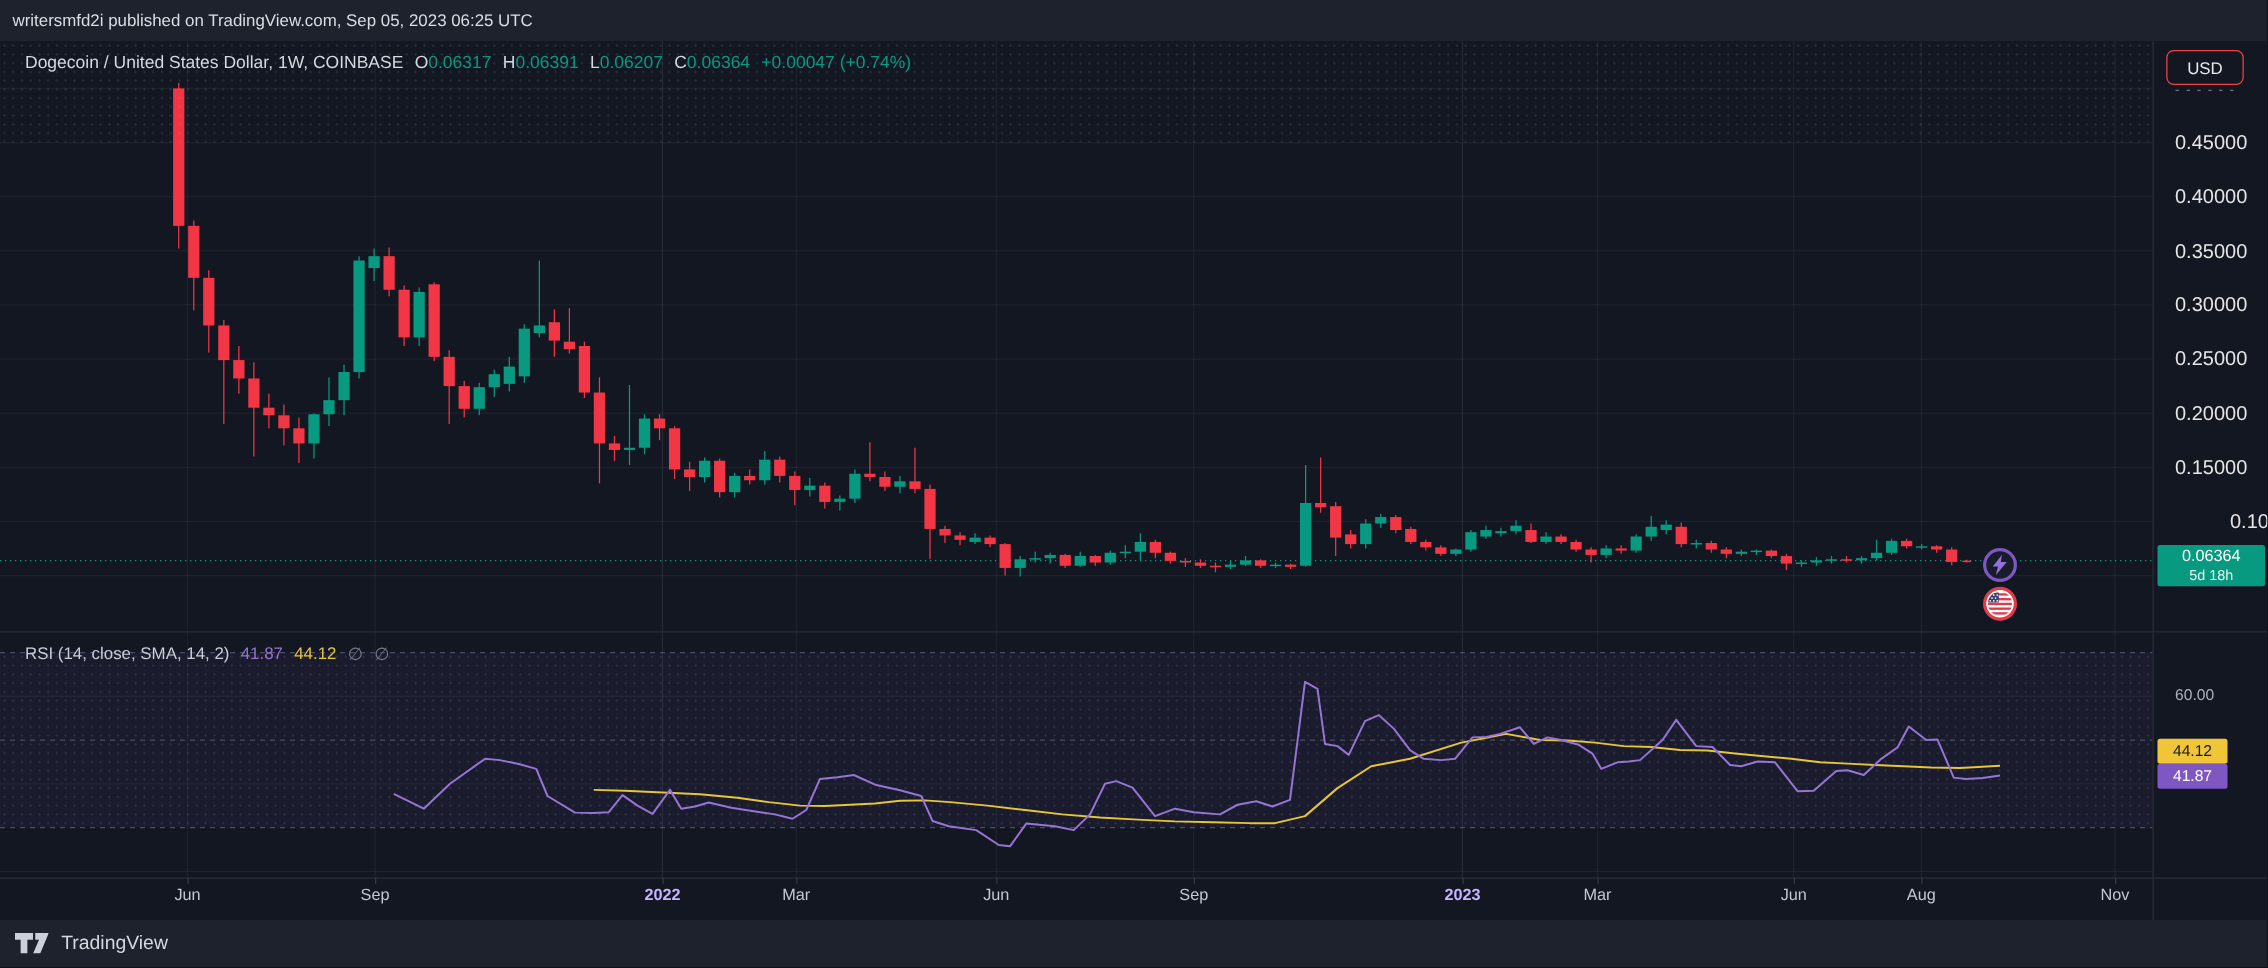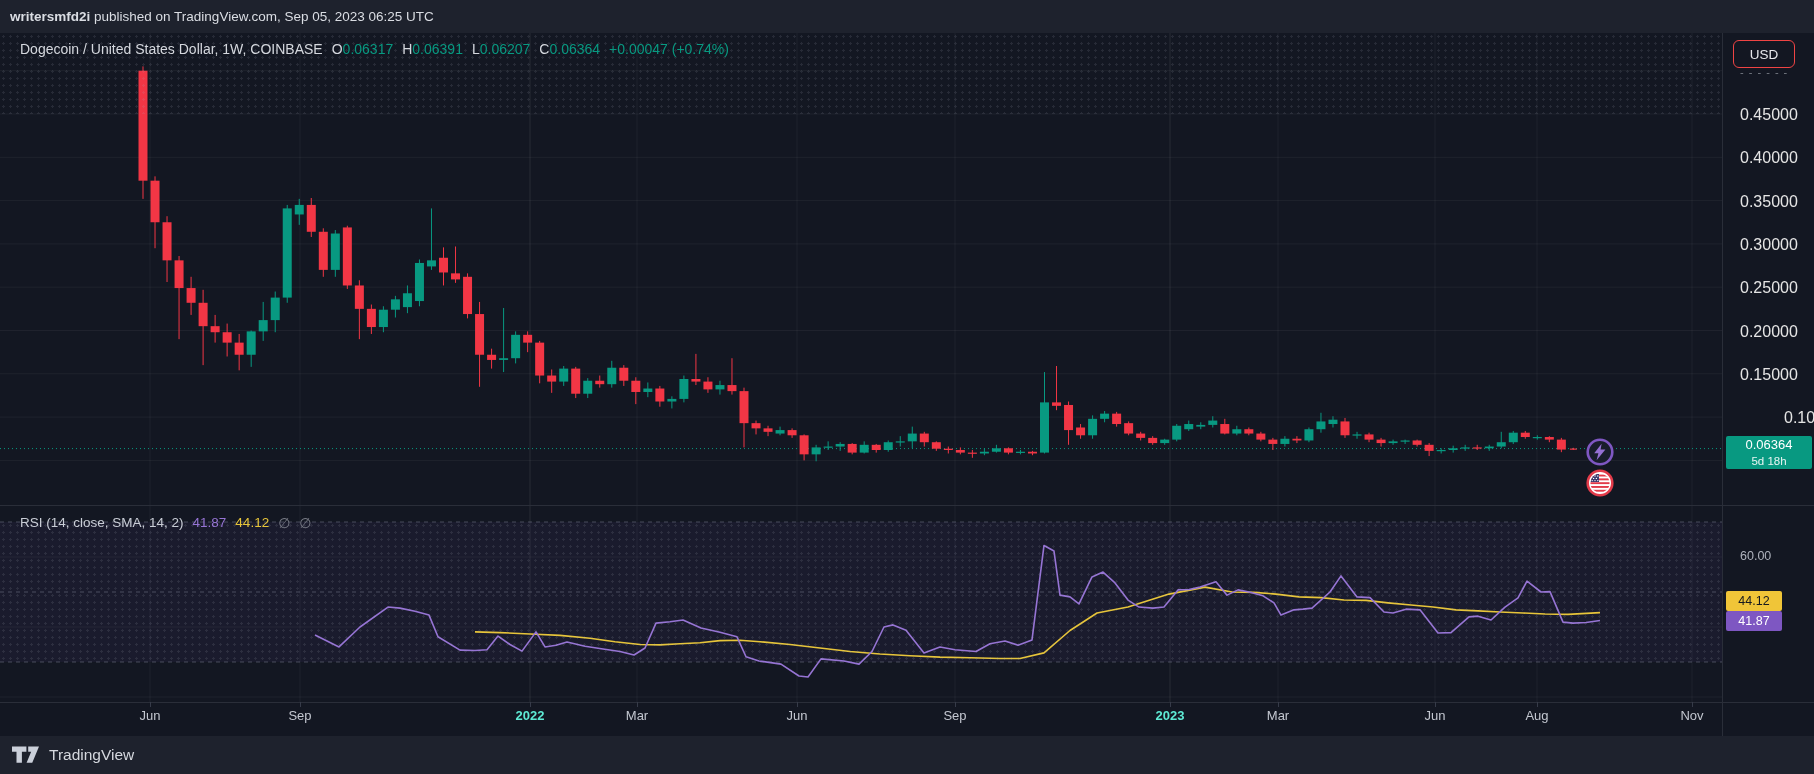--- a/index.html
+++ b/index.html
@@ -2,39 +2,39 @@
 <html><head>
 <meta charset="utf-8">
 <style>
   html,body{margin:0;padding:0;background:#0d1117;}
   #app{position:relative;width:1814px;height:774px;background:#131722;overflow:hidden;
        font-family:"Liberation Sans",sans-serif;-webkit-font-smoothing:antialiased;}
   .abs{position:absolute;}
   
   #publish-bar{left:0;top:0;width:1814px;height:33px;background:#1e222d;
     color:#dadde3;font-size:13.5px;line-height:33px;padding-left:10px;box-sizing:border-box;}
-  #publish-bar .user{font-weight:700;}
+  #publish-bar .user{font-weight:400;}
   
   #legend{left:20px;top:39px;height:20px;display:flex;align-items:center;gap:9px;
     font-size:14px;color:#d5d8de;white-space:nowrap;}
   #legend .val{color:#089981;}
   #legend .pair .k{color:#d5d8de;}
   #legend .chg{color:#089981;}
   
   #rsi-legend{left:20px;top:515px;height:18px;display:flex;align-items:flex-start;gap:9px;
     font-size:13.5px;color:#c9cdd6;white-space:nowrap;}
   #rsi-legend .rsiv{color:#9674d4;}
   #rsi-legend .smav{color:#e7c53a;}
   #rsi-legend .nul{color:#787b86;font-size:14px;}
   
   .vline{background:#2a2e39;width:1px;}
   .hline{background:#2a2e39;height:1px;}
   .price-label{color:#e5e5e5;font-size:16px;left:1740px;width:70px;}
   .time-label{color:#c3c7d0;font-size:13px;top:708px;transform:translateX(-50%);}
-  .time-label.year{color:#5eead4;font-weight:700;}
+  .time-label.year{color:#c4b5fd;font-weight:700;}
   .tick-mark{width:1px;height:5px;background:#363b49;top:702px;}
   #usd-btn{left:1733px;top:40px;width:60px;height:26px;border:1px solid #ef4444;border-radius:6px;
     color:#e6e8ec;font-size:13.5px;display:flex;align-items:center;justify-content:center;
     background:#131722;cursor:pointer;}
   #clipped-label{left:1740px;top:66px;color:#7a7e88;font-size:11px;letter-spacing:1px;white-space:nowrap;}
   
   #price-badge{left:1726px;top:436px;width:86px;height:33px;background:#089981;border-radius:2px;
     color:#fff;text-align:center;}
   #price-badge .p1{font-size:13px;line-height:18px;font-weight:500;}
   #price-badge .p2{font-size:11.5px;line-height:14px;color:rgba(255,255,255,.9);}

